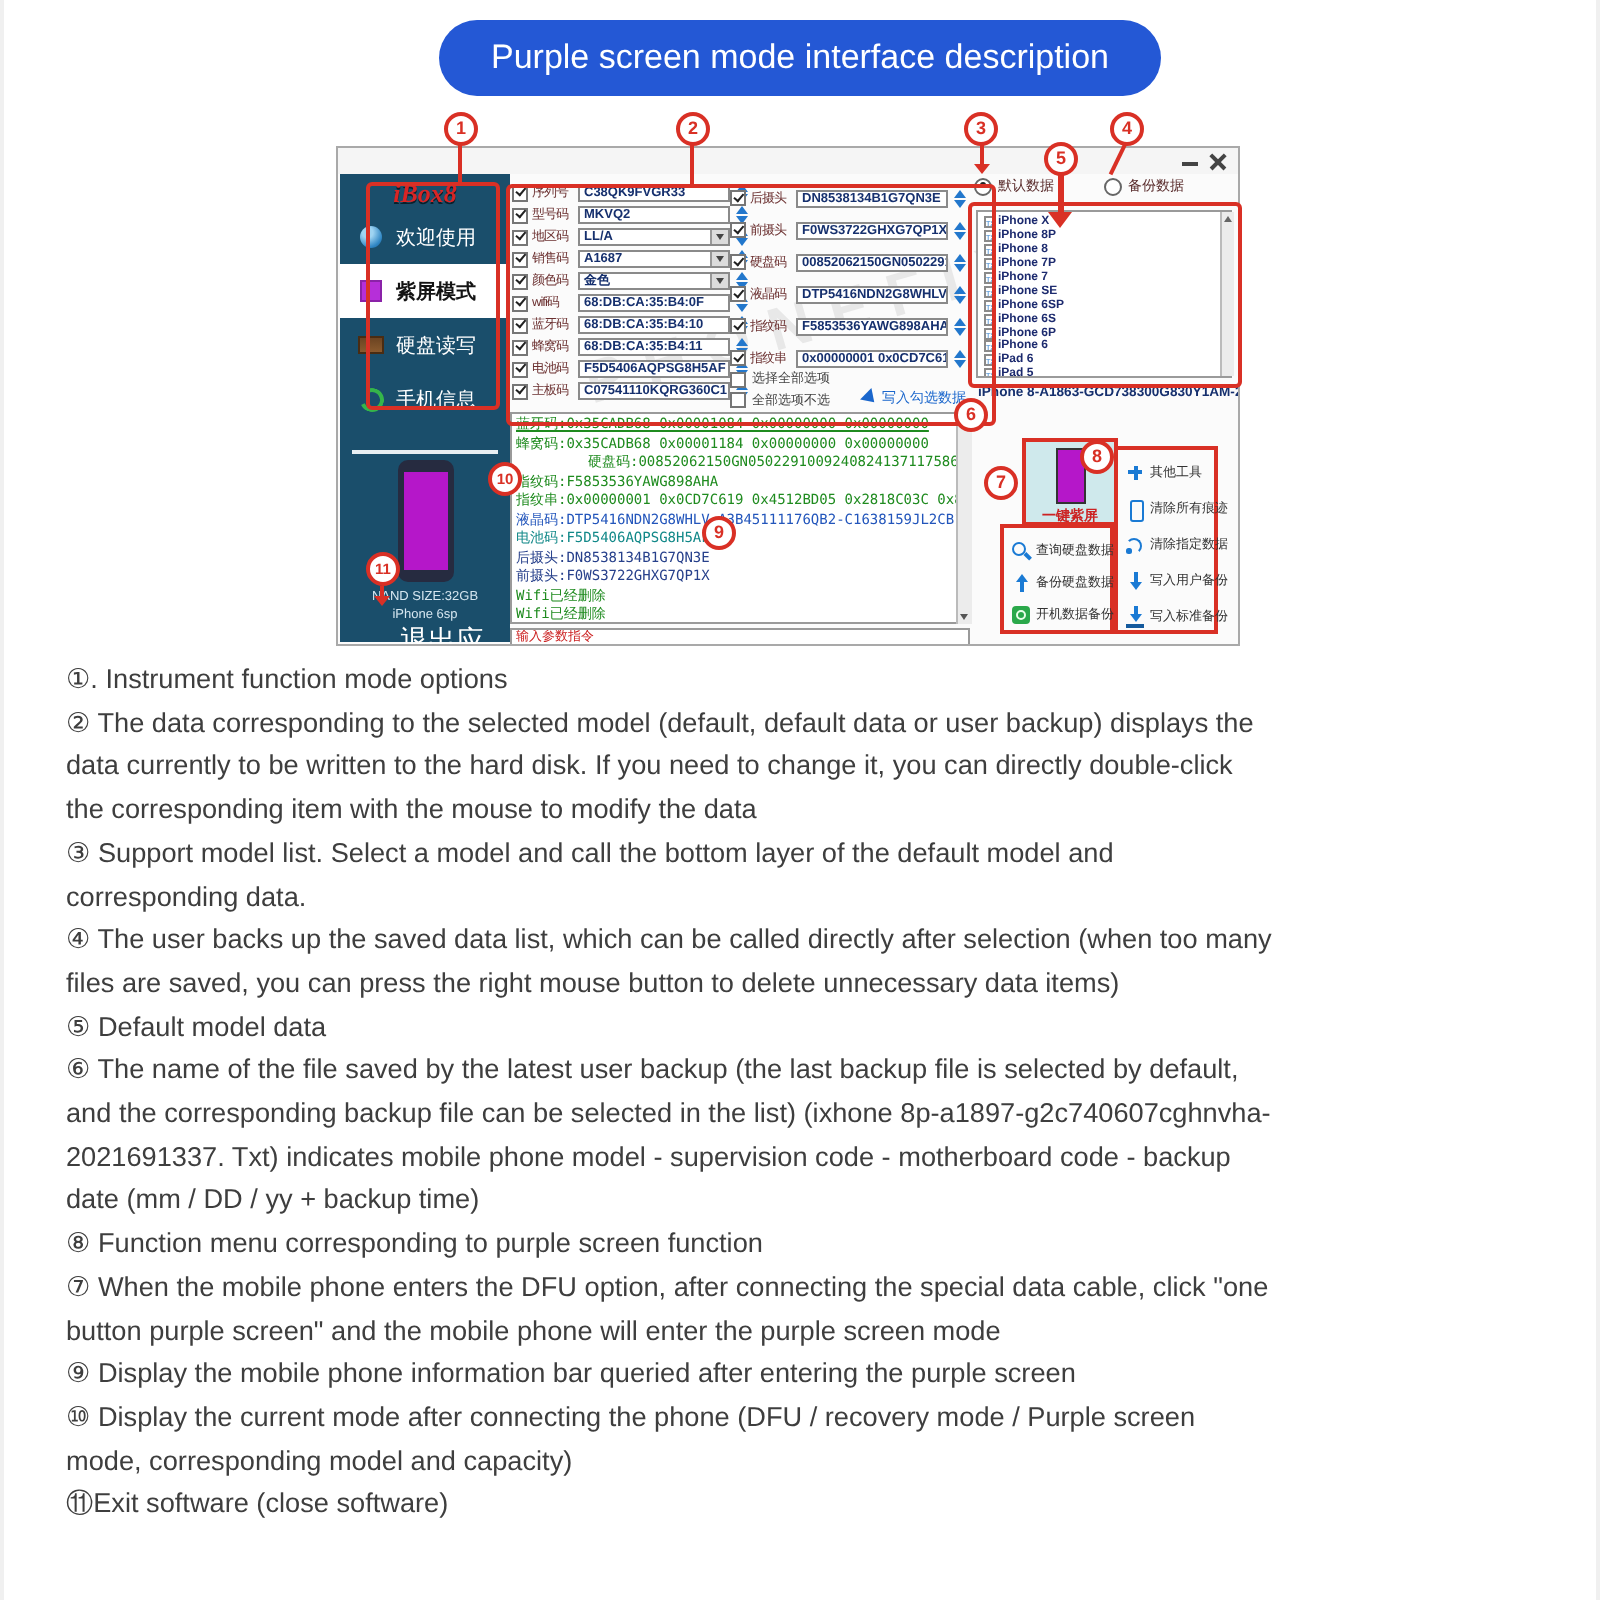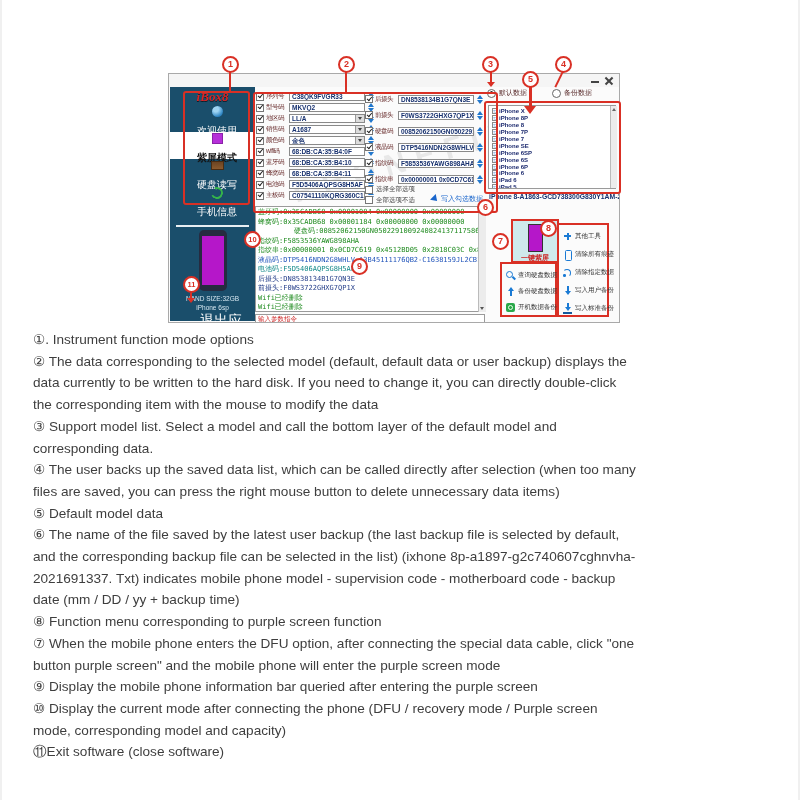--- a/index.html
+++ b/index.html
@@ -16,21 +16,21 @@
       color:rgba(150,150,150,.18);transform:rotate(-16deg);letter-spacing:10px;z-index:1;pointer-events:none;}
   .titlebar{position:absolute;left:0;top:0;right:0;height:13px;background:#f5f5f5;z-index:3;}
   .win-min{position:absolute;right:20px;top:7px;width:8px;height:2px;background:#444;}
   .win-close{position:absolute;right:5px;top:2px;width:10px;height:10px;}
   .win-close::before,.win-close::after{content:"";position:absolute;left:0;top:4px;width:10px;height:1.8px;background:#444;}
   .win-close::before{transform:rotate(45deg);} .win-close::after{transform:rotate(-45deg);}
   
   .sidebar{position:absolute;left:1px;top:13px;bottom:1px;width:85px;background:#1a4e6b;z-index:2;}
   .logo{font:italic bold 13px "Liberation Serif",serif;color:#d82525;text-align:center;padding-top:2px;height:16px;
         text-shadow:0 1px 0 rgba(0,0,0,.6);}
-  .nav-item{height:27px;display:flex;align-items:center;gap:6px;padding-left:9px;color:#fff;font-size:10px;cursor:pointer;flex-direction:column;}
+  .nav-item{height:27px;display:flex;align-items:center;gap:6px;padding-left:9px;color:#fff;font-size:10px;cursor:pointer;}
   .nav-item[data-selected="true"]{background:#fff;color:#141414;font-weight:bold;}
   .nav-ic{width:13px;height:13px;display:flex;align-items:center;justify-content:center;flex:none;}
   .nav-ic[data-icon="globe-icon"]::before{content:"";width:11px;height:11px;border-radius:50%;
         background:radial-gradient(circle at 35% 30%,#9fd4f2 0 25%,#2f86c4 70%,#1b5c93);}
   .nav-ic[data-icon="purple-screen-icon"]::before{content:"";width:9px;height:9px;background:#b62fd9;border:1px solid #8a22a8;}
   .nav-ic[data-icon="chip-icon"]::before{content:"";width:11px;height:7px;background:linear-gradient(#6c4422,#8a5a2e);border:1px solid #4a2c12;}
   .nav-ic[data-icon="recycle-icon"]::before{content:"";width:8px;height:8px;border:2px solid #35b54a;border-radius:50%;border-left-color:transparent;transform:rotate(20deg);}
   .side-divider{position:absolute;left:6px;right:6px;top:138px;height:2px;background:#e8eef2;}
   .phone-mock{position:absolute;left:29px;top:143px;width:28px;height:61px;background:#262b40;border-radius:5px;}
   .phone-mock::after{content:"";position:absolute;left:3px;right:3px;top:6px;bottom:6px;background:#b517c9;}
@@ -138,20 +138,21 @@
   .r3{left:482px;top:101px;width:133px;height:89px;}
   
   .descs{position:absolute;left:31px;top:329px;width:606px;z-index:2;}
   .desc{margin:0;font-size:13.6px;line-height:21.7px;color:#3e3e3e;}
 </style>
 </head>
 <body>
 
 <div class="page">
 
+  <div class="title-pill">Purple screen mode interface description</div>
 
   <div class="window">
     <div class="watermark">PHONEFIX</div>
 
     <div class="titlebar">
       <span class="win-min"></span>
       <span class="win-close"></span>
     </div>
 
     <div class="sidebar">
@@ -393,21 +394,21 @@
       </div>
     <div class="mscroll" style="position:absolute;left:441px;top:32px;height:82px;z-index:3;"></div>
 
     <div class="fname">
       <span>iPhone 8-A1863-GCD738300G830Y1AM-202</span>
 
     </div>
 
     <div class="info">
 
-        <div class="iline" style="color: rgb(31, 139, 31);">蓝牙码:0x35CADB68 0x00001084 0x00000000 0x00000000</div>
+        <div class="iline" style="color: rgb(31, 139, 31); text-decoration: underline;">蓝牙码:0x35CADB68 0x00001084 0x00000000 0x00000000</div>
 
         <div class="iline" style="color: rgb(31, 139, 31);">蜂窝码:0x35CADB68 0x00001184 0x00000000 0x00000000</div>
 
         <div class="iline" style="color: rgb(31, 139, 31); padding-left: 36px;">硬盘码:00852062150GN0502291009240824137117586798515</div>
 
         <div class="iline" style="color: rgb(31, 139, 31);">指纹码:F5853536YAWG898AHA</div>
 
         <div class="iline" style="color: rgb(31, 139, 31);">指纹串:0x00000001 0x0CD7C619 0x4512BD05 0x2818C03C 0x8B8529AB</div>
 
         <div class="iline" style="color: rgb(34, 85, 187);">液晶码:DTP5416NDN2G8WHLV-A3B45111176QB2-C1638159JL2CB1P2P021-F67Q:</div>

